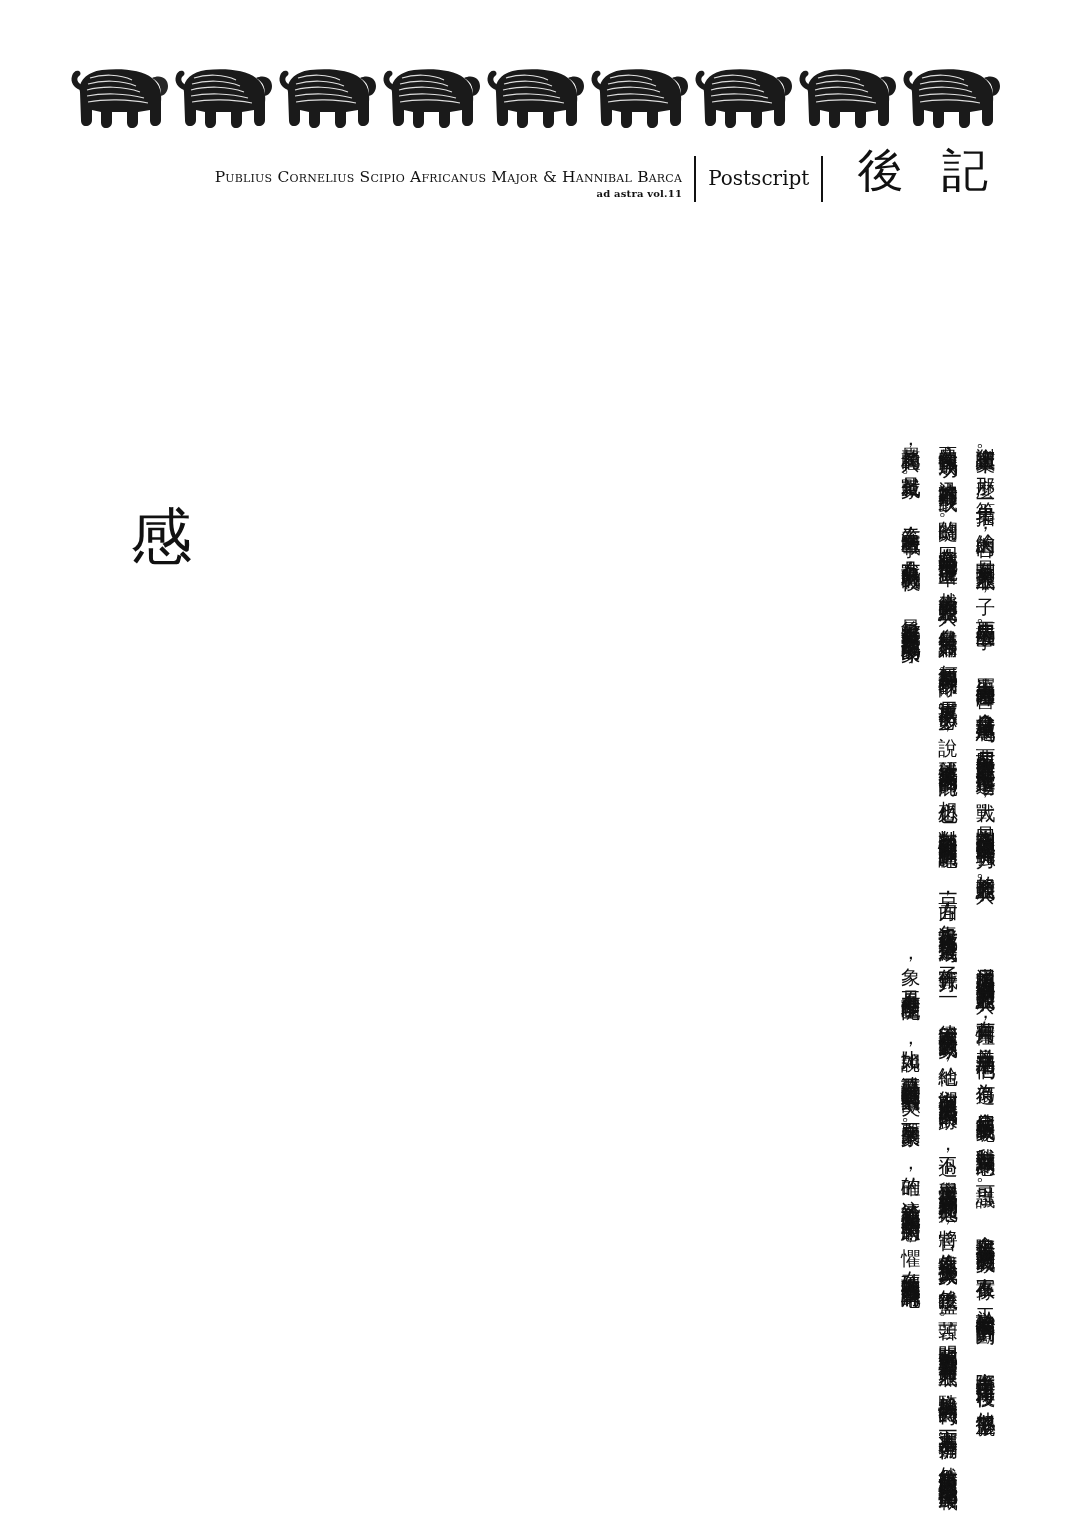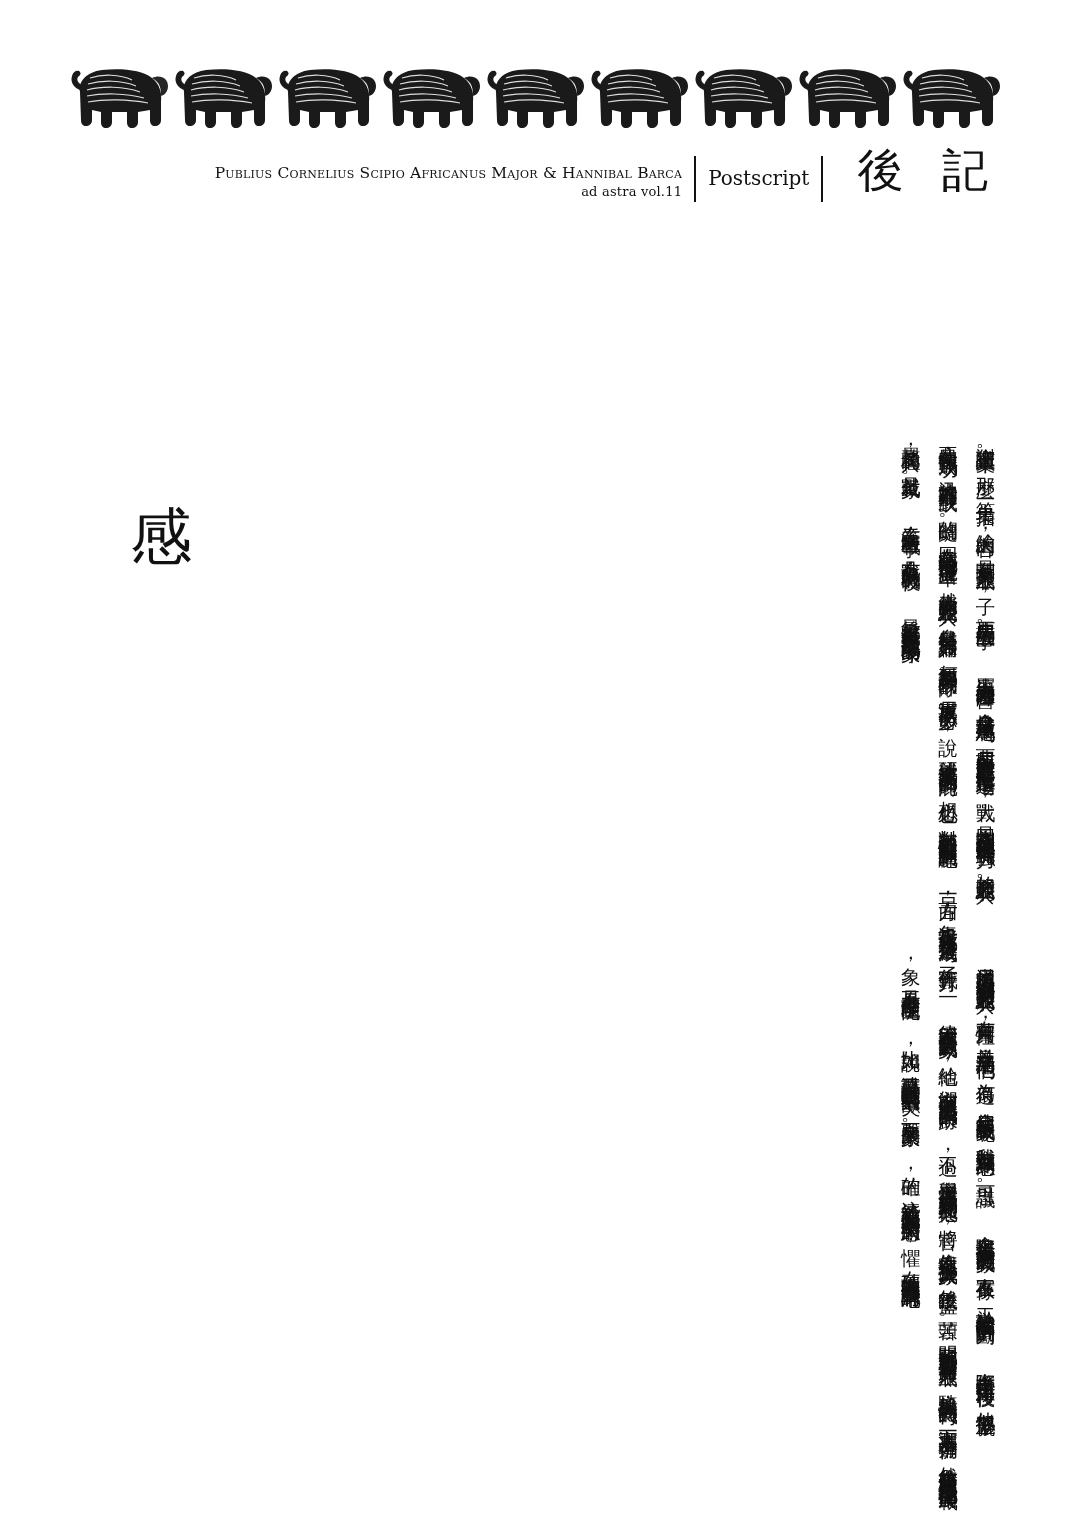--- a/index.html
+++ b/index.html
@@ -50,22 +50,22 @@
     padding-right: 12px;
     padding-bottom: 4px;
   }
   .header-latin .line1 {
     font-size: 15.5px;
     font-variant: small-caps;
     letter-spacing: 0.2px;
     white-space: nowrap;
   }
   .header-latin .line2 {
-    font-size: 13px;
-    font-weight: normal;
+    font-size: 10px;
+    font-weight: bold;
     letter-spacing: 0.2px;
     white-space: nowrap;
   }
   .rule {
     width: 2px;
     background: #111;
     height: 46px;
     margin-bottom: 2px;
   }
   .header-post {

